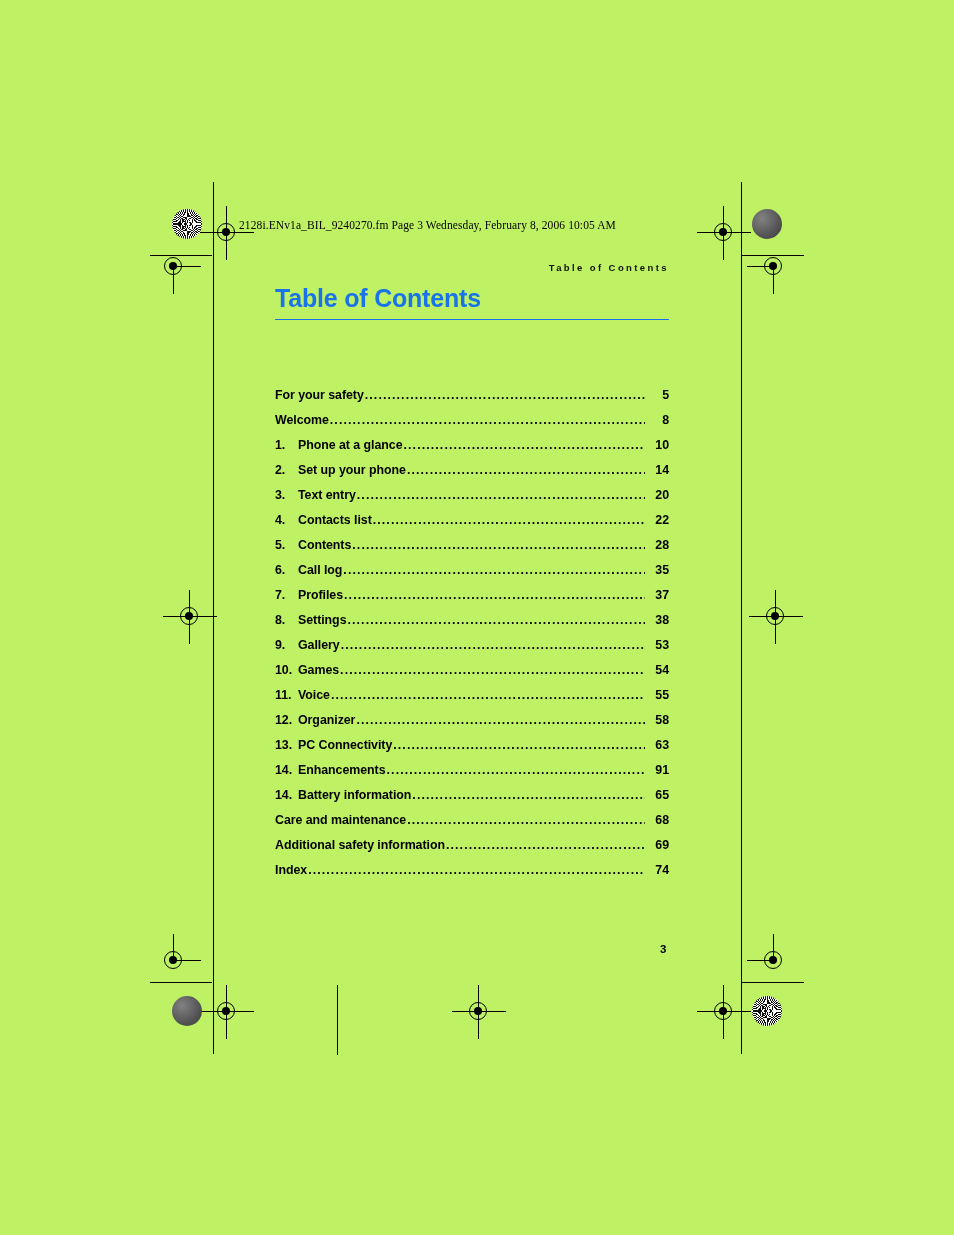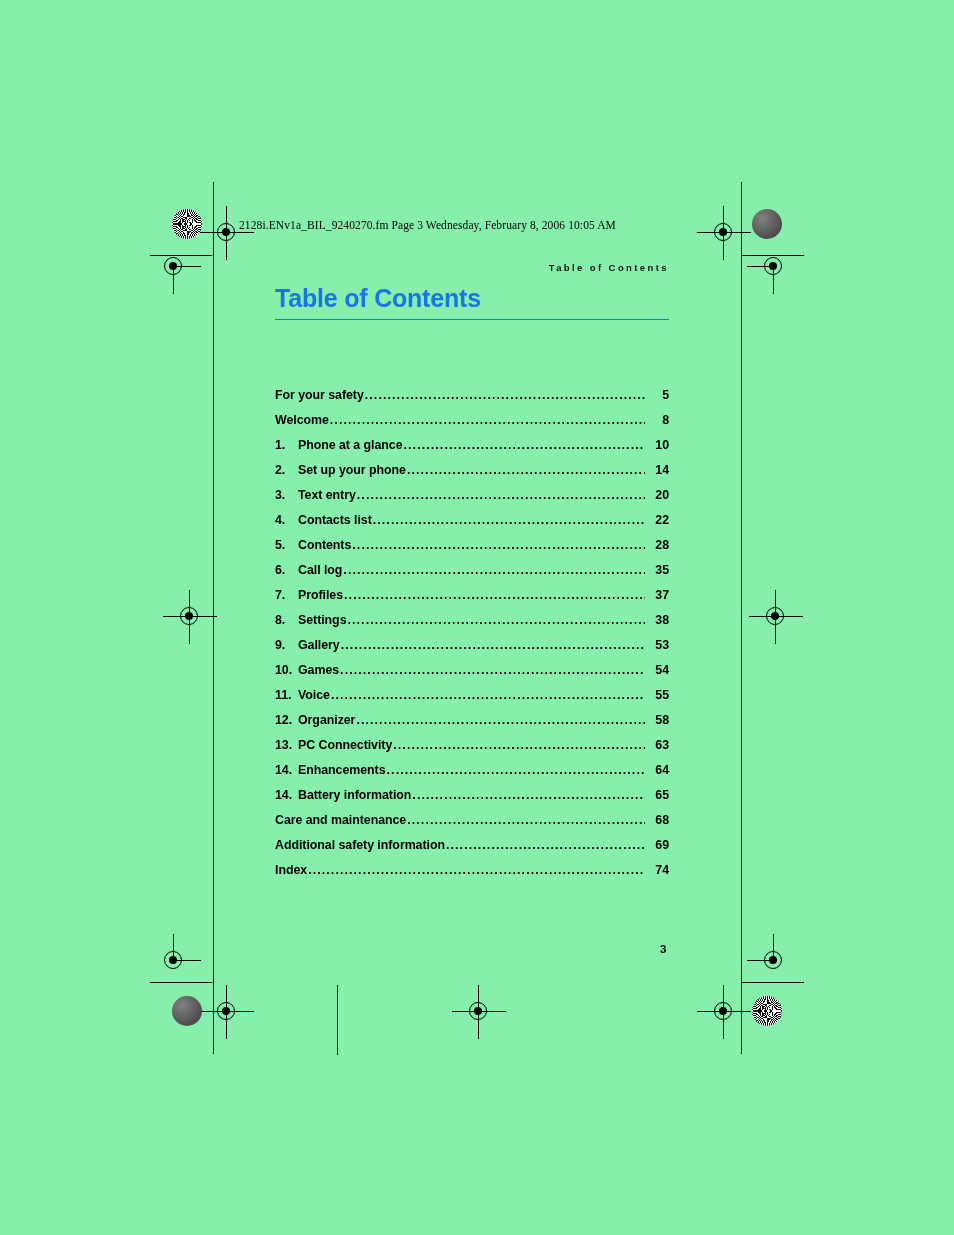--- a/index.html
+++ b/index.html
@@ -10,21 +10,21 @@
   }
   body {
     font-family: "Liberation Sans", sans-serif;
     -webkit-font-smoothing: antialiased;
   }
 
   #page {
     position: relative;
     width: 954px;
     height: 1235px;
-    background: #86efac;
+    background: #bef264;
     overflow: hidden;
   }
 
   
   .vrule {
     position: absolute;
     width: 1px;
     background: #000000;
   }
   .hrule {
@@ -376,21 +376,21 @@
         <li class="toc-row">
           <span class="toc-num wide">13.</span>
           <span class="toc-label">PC Connectivity</span>
           <span class="toc-leader">................................................................................................................................................................</span>
           <span class="toc-page">63</span>
         </li>
         <li class="toc-row">
           <span class="toc-num wide">14.</span>
           <span class="toc-label">Enhancements</span>
           <span class="toc-leader">................................................................................................................................................................</span>
-          <span class="toc-page">64</span>
+          <span class="toc-page">91</span>
         </li>
         <li class="toc-row">
           <span class="toc-num wide">14.</span>
           <span class="toc-label">Battery information</span>
           <span class="toc-leader">................................................................................................................................................................</span>
           <span class="toc-page">65</span>
         </li>
         <li class="toc-row plain">
           <span class="toc-label">Care and maintenance</span>
           <span class="toc-leader">................................................................................................................................................................</span>

